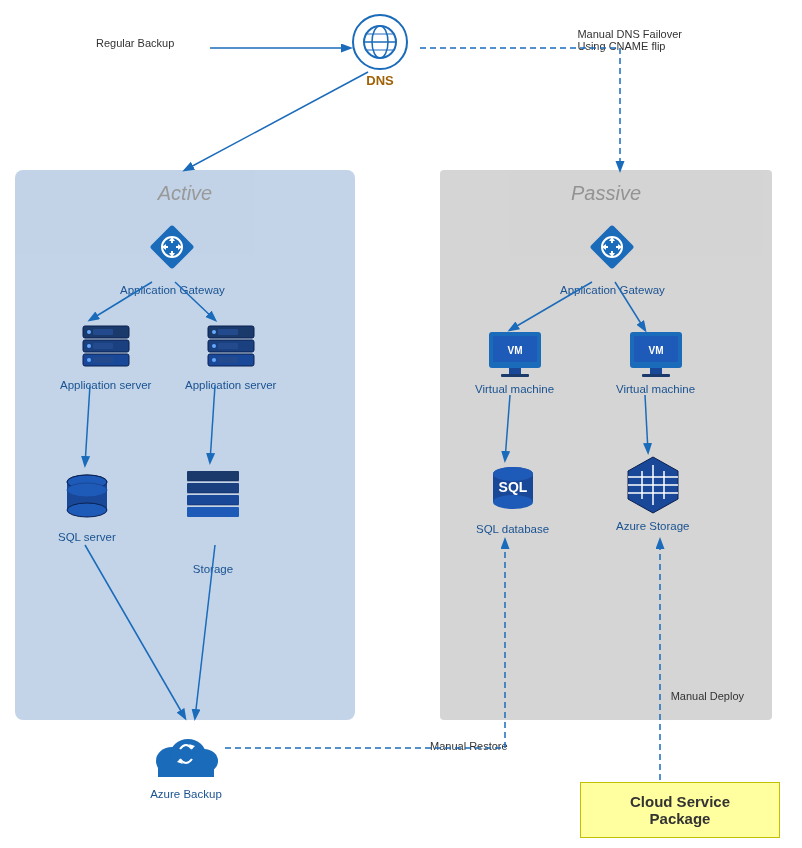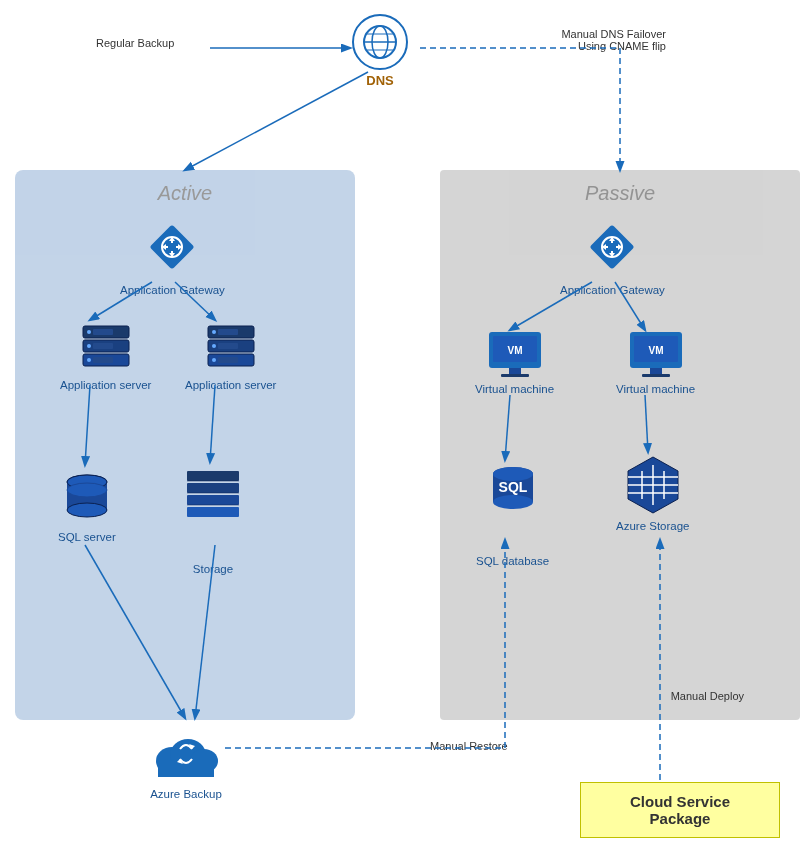--- a/index.html
+++ b/index.html
@@ -50,21 +50,21 @@
       width: 340px;
       height: 550px;
       background: #b8cce4;
       border-radius: 8px;
       opacity: 0.85;
     }
     .passive-box {
       position: absolute;
       top: 170px;
       left: 440px;
-      width: 360px;
+      width: 332px;
       height: 550px;
       background: #d0d0d0;
       border-radius: 4px;
       opacity: 0.9;
     }
     .box-title {
       position: absolute;
       top: 12px;
       width: 100%;
       text-align: center;
@@ -253,21 +253,21 @@
     <svg width="56" height="48" viewBox="0 0 56 48">
       <rect x="2" y="2" width="52" height="36" rx="3" fill="#1a6bba"></rect>
       <rect x="6" y="6" width="44" height="26" rx="1" fill="#1e5ab8"></rect>
       <text x="28" y="24" text-anchor="middle" fill="white" font-size="10" font-weight="bold">VM</text>
       <rect x="22" y="38" width="12" height="6" fill="#1a4898"></rect>
       <rect x="14" y="44" width="28" height="3" rx="1" fill="#1a3a6b"></rect>
     </svg>
     <div class="icon-label">Virtual machine</div>
   </div>
 
-  <div class="icon-node" style="position:absolute; top:462px; left:476px;gap:32px;">
+  <div class="icon-node" style="position:absolute; top:462px; left:476px;">
     <svg width="54" height="56" viewBox="0 0 54 56">
 
       <ellipse cx="27" cy="12" rx="20" ry="7" fill="#1a4898"></ellipse>
       <rect x="7" y="12" width="40" height="28" fill="#1a4898"></rect>
       <ellipse cx="27" cy="40" rx="20" ry="7" fill="#1e5ab8"></ellipse>
       <ellipse cx="27" cy="12" rx="20" ry="7" fill="#1e5ab8"></ellipse>
       <text x="27" y="30" text-anchor="middle" fill="white" font-size="14" font-weight="bold">SQL</text>
     </svg>
     <div class="icon-label">SQL database</div>
   </div>
@@ -302,21 +302,21 @@
       <polygon points="30,32 33,37 27,35" fill="white"></polygon>
     </svg>
     <div class="icon-label">Azure Backup</div>
   </div>
 
   <div class="csp-box">
     <span>Cloud Service Package</span>
   </div>
 
   <div class="arrow-label" style="top:37px; left:96px;">Regular Backup</div>
-  <div class="arrow-label" style="top:28px; right:136px; text-align:right;">
+  <div class="arrow-label" style="top:28px; right:120px; text-align:left;">
     <span>Manual DNS Failover</span><br>
     <span>Using CNAME flip</span>
   </div>
   <div class="arrow-label" style="top:740px; left:430px;">Manual Restore</div>
   <div class="arrow-label" style="top:690px; right:58px;">Manual Deploy</div>
 
   <svg class="arrows-svg">
     <defs>
       <marker id="arrowBlue" markerWidth="8" markerHeight="8" refX="6" refY="3" orient="auto">
         <path d="M0,0 L0,6 L8,3 z" fill="#1a6bba"></path>

